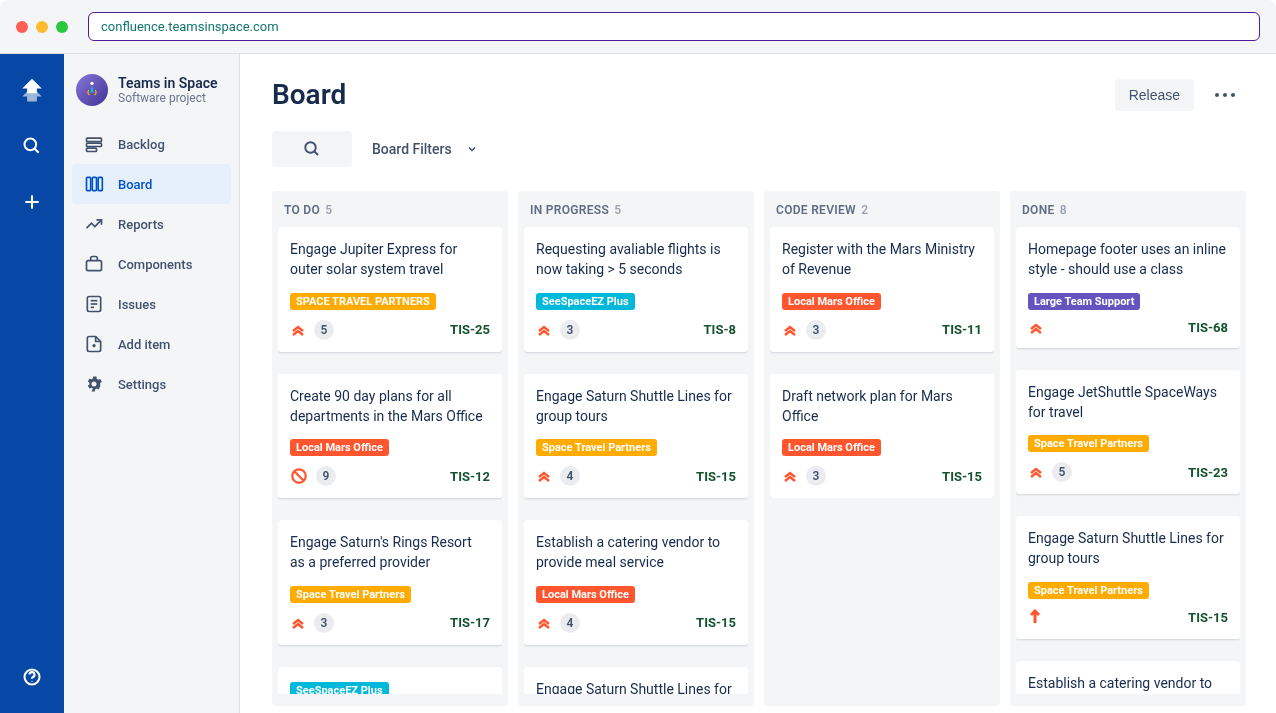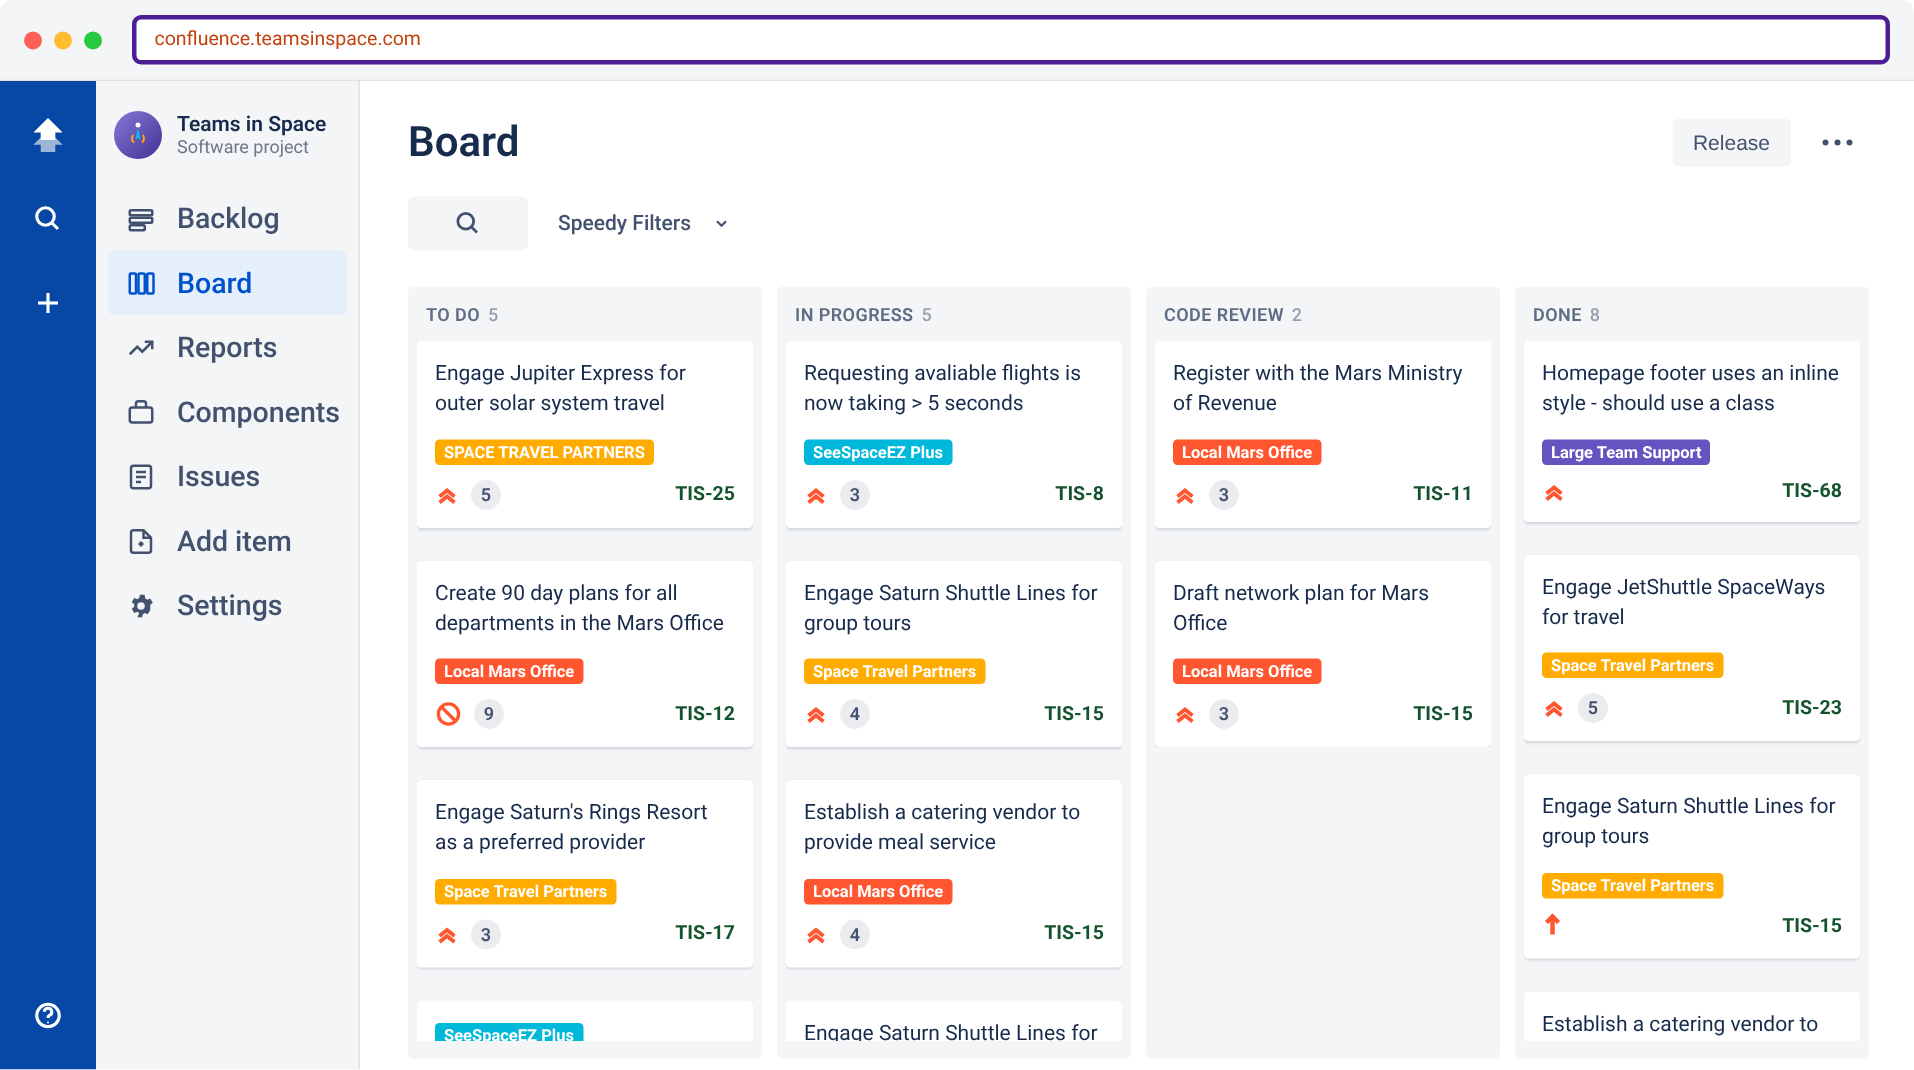--- a/index.html
+++ b/index.html
@@ -4,36 +4,36 @@
 <style>
 * { box-sizing: border-box; margin: 0; padding: 0; }
 body { font-family: -apple-system, BlinkMacSystemFont, "Segoe UI", Roboto, sans-serif; background: #fff; color: #172B4D; overflow: hidden; width: 1276px; height: 713px; }
 
 .browser-chrome { height: 54px; background: #f4f5f7; border-bottom: 1px solid #e0e0e0; display: flex; align-items: center; padding: 0 16px; gap: 8px; border-radius: 8px 8px 0 0; }
 .traffic-lights { display: flex; gap: 8px; margin-right: 12px; }
 .tl { width: 12px; height: 12px; border-radius: 50%; }
 .tl.red { background: #FF5F57; }
 .tl.yellow { background: #FEBC2E; }
 .tl.green { background: #28C840; }
-.url-bar { flex: 1; background: #fff; border: 3px solid #4c1d95; border-radius: 6px; padding: 6px 12px; font-size: 13px; color: #c2410c; }
+.url-bar { flex: 1; background: #fff; border: 1px solid #4c1d95; border-radius: 6px; padding: 6px 12px; font-size: 13px; color: #0f766e; }
 
 .app { display: flex; height: calc(713px - 54px); }
 
 .global-nav { width: 64px; background: #0747A6; display: flex; flex-direction: column; align-items: center; padding-top: 20px; gap: 24px; position: relative; }
 .global-nav .logo { color: #fff; }
 .global-nav .gn-icon { color: #fff; cursor: pointer; display: flex; align-items: center; justify-content: center; width: 32px; height: 32px; }
 .global-nav .help { position: absolute; bottom: 20px; }
 
 .sidebar { width: 176px; background: #F4F5F7; border-right: 1px solid #dfe1e6; padding: 20px 8px; }
 .proj-header { display: flex; align-items: center; gap: 10px; padding: 0 8px 18px 4px; }
 .proj-avatar { width: 32px; height: 32px; border-radius: 50%; background: linear-gradient(135deg, #8777D9, #403294); display: flex; align-items: center; justify-content: center; flex-shrink: 0; }
 .proj-title { font-size: 14px; font-weight: 600; color: #172B4D; }
 .proj-sub { font-size: 12px; color: #6B778C; }
 
-.nav-item { display: flex; align-items: center; gap: 14px; padding: 10px 12px; border-radius: 4px; cursor: pointer; font-size: 19px; color: #42526E; font-weight: 500; }
+.nav-item { display: flex; align-items: center; gap: 14px; padding: 10px 12px; border-radius: 4px; cursor: pointer; font-size: 13px; color: #42526E; font-weight: 500; }
 .nav-item.active { background: #E6EFFC; color: #0052CC; }
 .nav-item .ni-icon { width: 20px; display: flex; align-items: center; justify-content: center; }
 
 .main { flex: 1; padding: 24px 0 0 32px; overflow: hidden; }
 .main-header { display: flex; align-items: center; justify-content: space-between; padding-right: 32px; }
 .page-title { font-size: 28px; font-weight: 600; color: #172B4D; }
 .header-actions { display: flex; align-items: center; gap: 12px; }
 .release-btn { background: #F4F5F7; border: none; padding: 8px 14px; border-radius: 4px; font-size: 14px; color: #42526E; font-weight: 500; cursor: pointer; }
 .more-btn { background: none; border: none; cursor: pointer; color: #42526E; font-size: 20px; padding: 4px 8px; }
 
@@ -201,21 +201,21 @@
       </div>
     </div>
     <div class="toolbar">
       <div class="search-box">
         <svg width="18" height="18" viewBox="0 0 24 24" fill="none" stroke="#42526E" stroke-width="2.5">
             <circle cx="10" cy="10" r="7"></circle>
             <line x1="20" y1="20" x2="15" y2="15"></line>
           </svg>
       </div>
       <div class="quick-filters">
-        <span>Speedy Filters</span>
+        <span>Board Filters</span>
         <svg width="12" height="12" viewBox="0 0 24 24" fill="none" stroke="#42526E" stroke-width="3">
             <polyline points="6 9 12 15 18 9"></polyline>
           </svg>
       </div>
     </div>
     <div class="board" id="board">
         <div class="column">
           <div class="col-header">TO DO <span class="count">5</span></div>
           <div class="cards">
             <div class="card">

